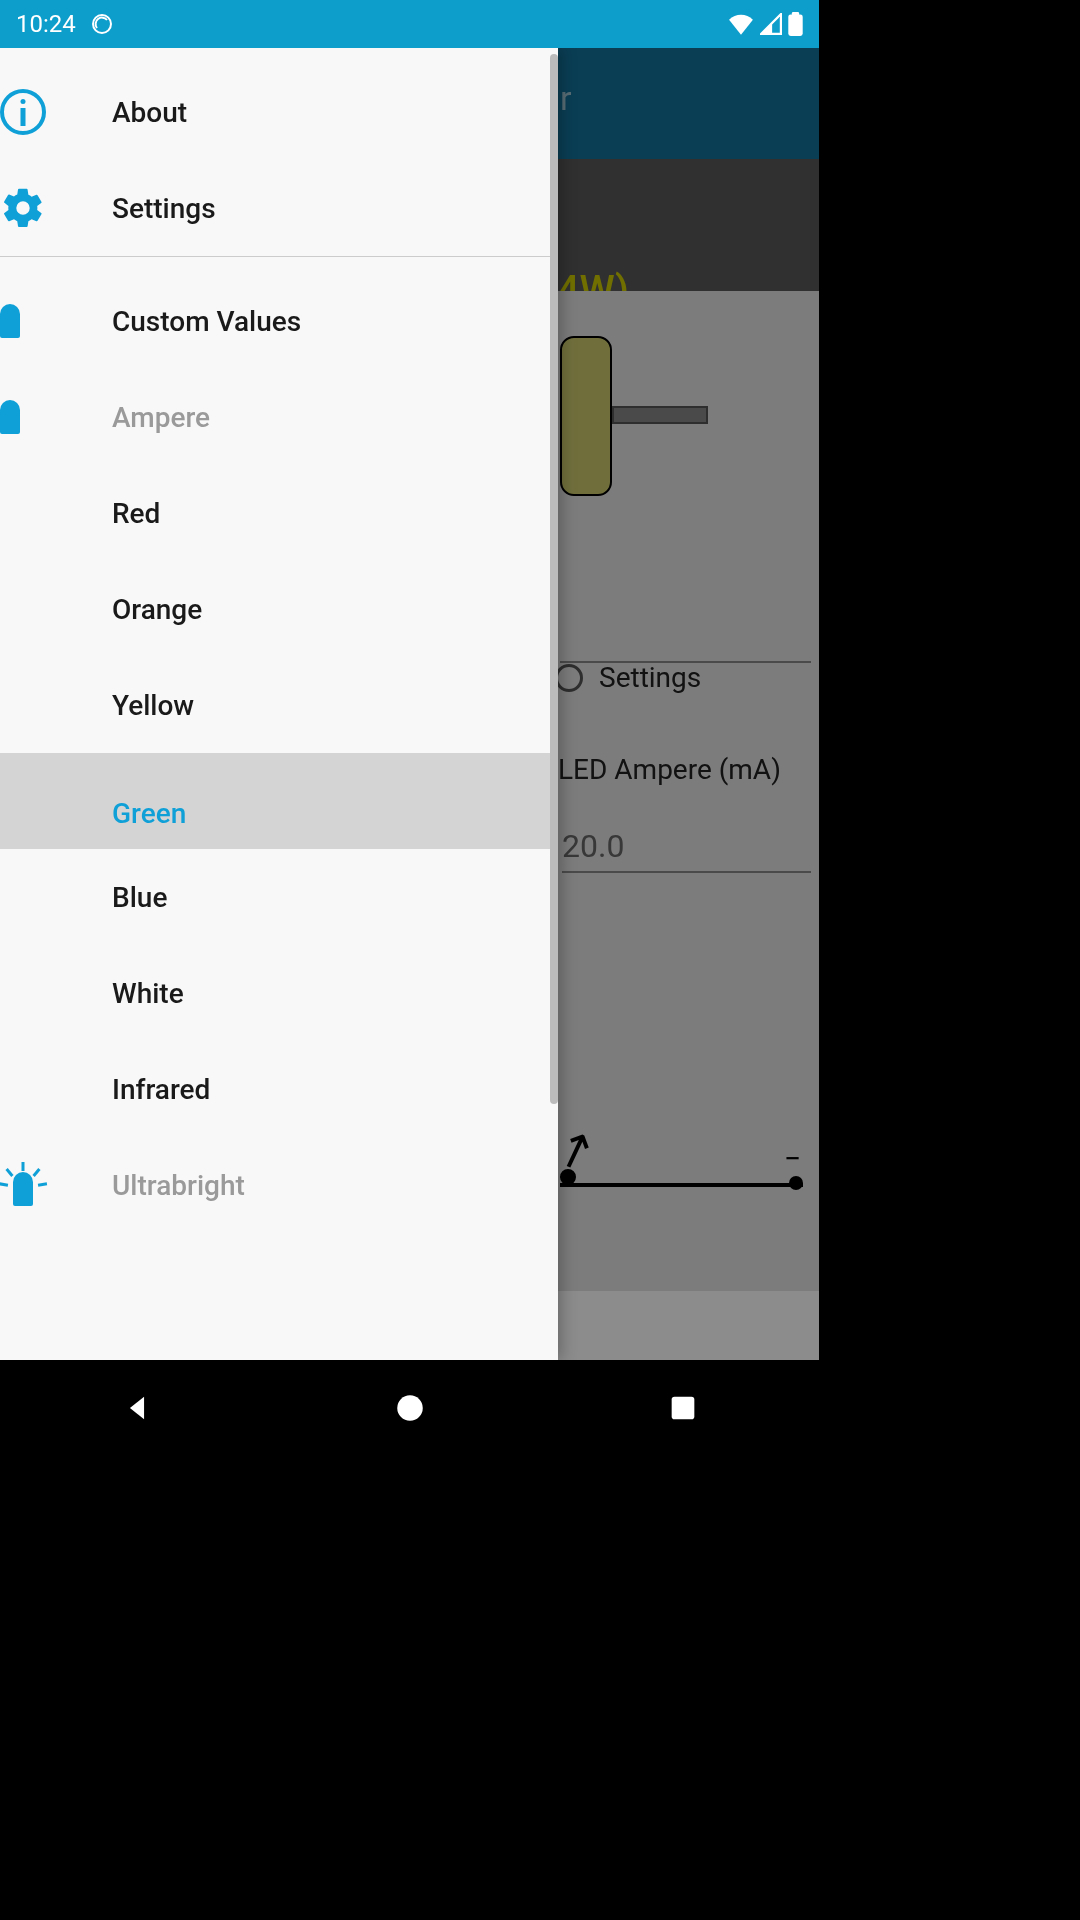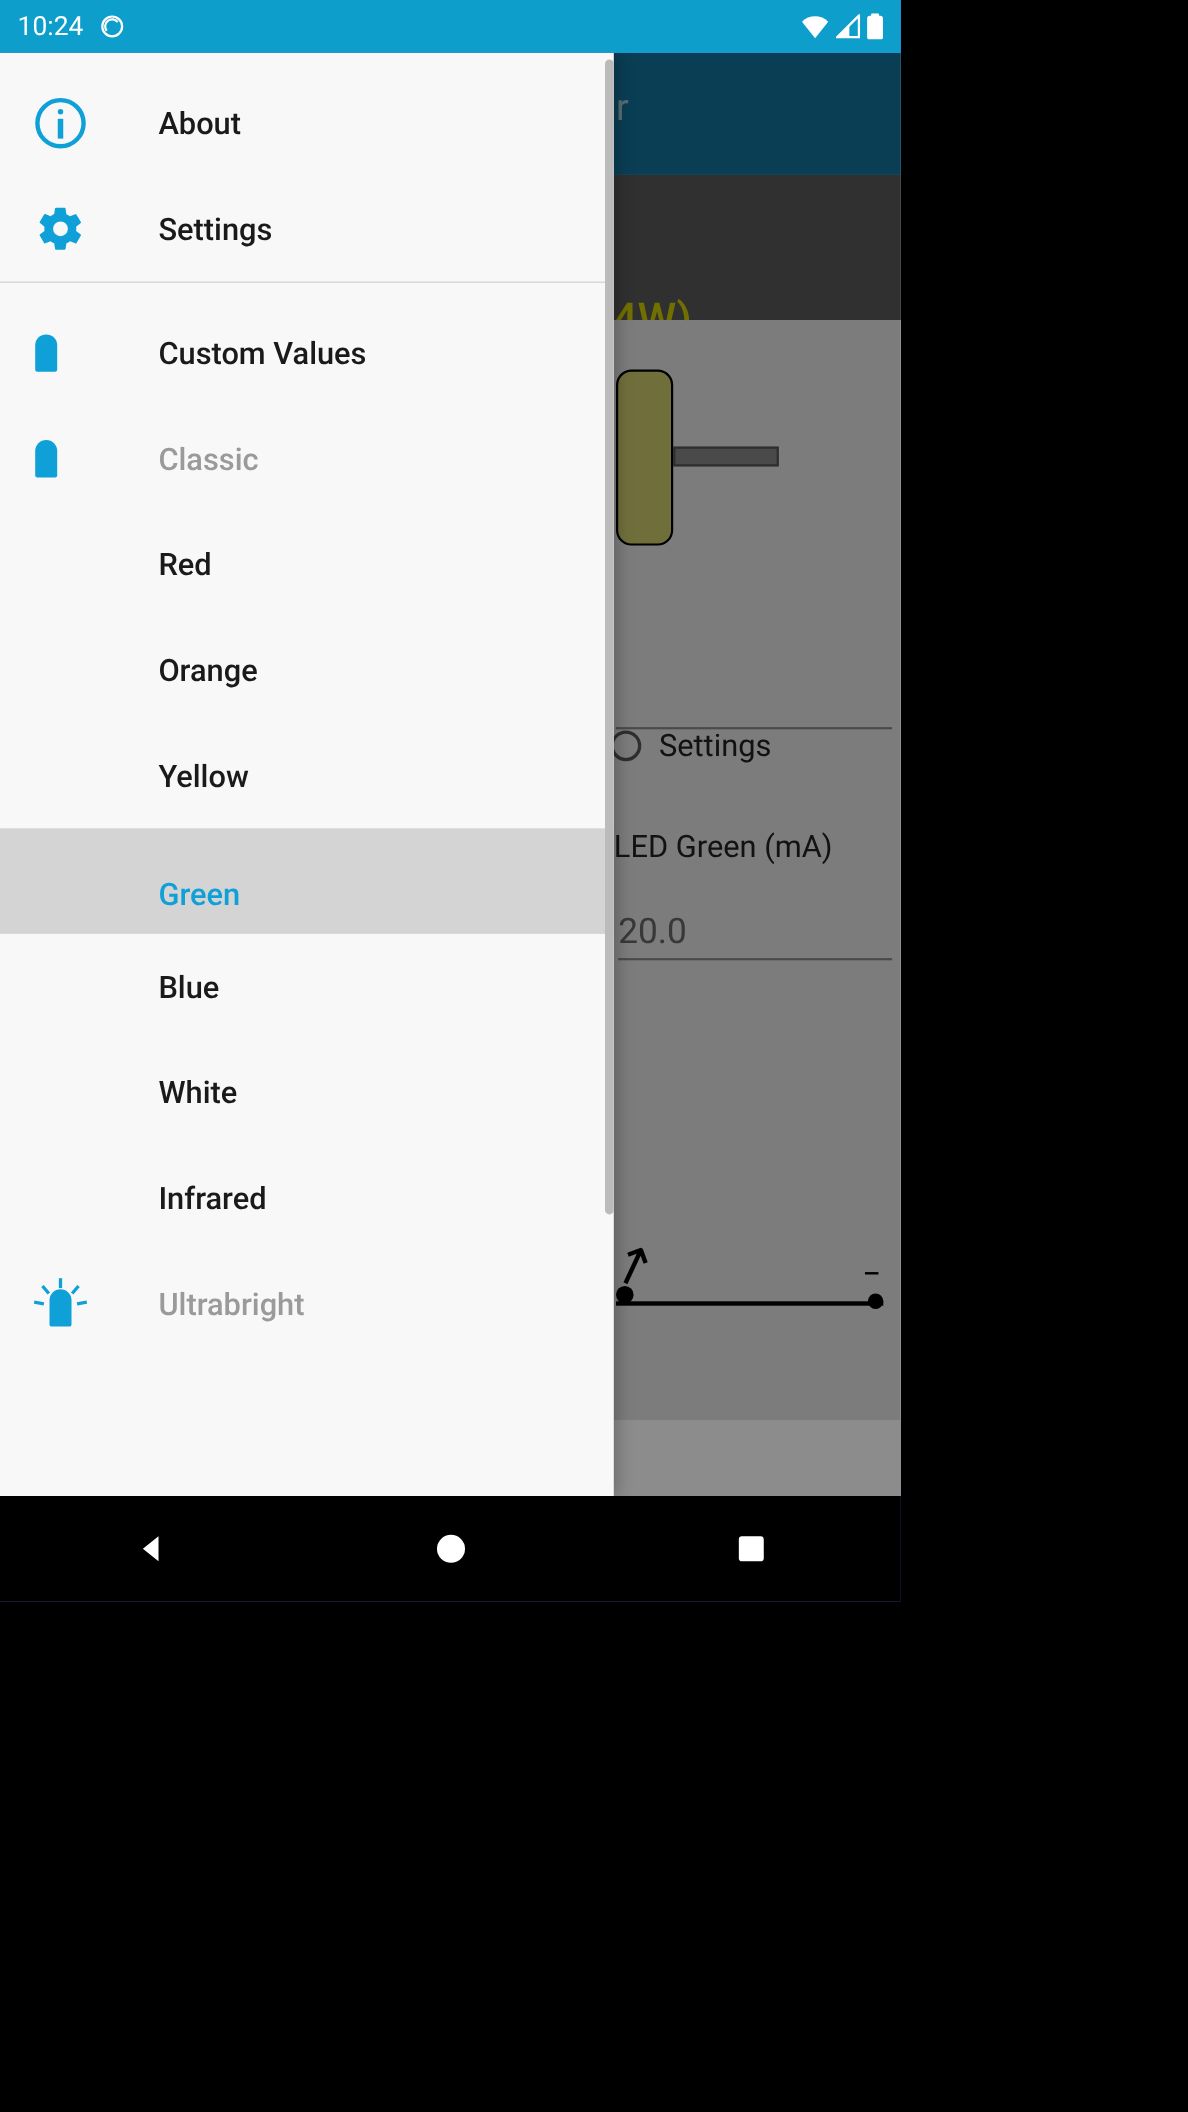--- a/index.html
+++ b/index.html
@@ -34,21 +34,21 @@
     .schematic-arrow { position: absolute; top: 830px; left: 555px; font-size: 48px; color: #000; transform: rotate(-20deg); }
     .schematic-minus { position: absolute; top: 850px; right: 18px; font-size: 30px; color: #000; }
     .underline-spot { position: absolute; top: 370px; left: 560px; right: 8px; height: 2px; background: #888; }
 
     
     .dim { position: absolute; top: 48px; left: 0; right: 0; bottom: 96px; background: rgba(0,0,0,0.45); z-index: 5; }
 
     
     .drawer { position: absolute; top: 48px; left: 0; width: 558px; bottom: 96px; background: #f8f8f8; z-index: 10; box-shadow: 4px 0 14px rgba(0,0,0,0.25); overflow: hidden; }
     .drawer-scroll-indicator { position: absolute; top: 6px; right: 0; width: 8px; height: 1050px; background: #bbb; border-radius: 4px; }
-    .menu-item { display: flex; align-items: center; height: 96px; padding-left: 32px; }
+    .menu-item { display: flex; align-items: center; height: 96px; }
     .menu-item.selected { background: #d4d4d4; }
     .menu-icon-slot { width: 112px; display: flex; align-items: center; justify-content: flex-start; }
     .menu-label { font-size: 28px; color: #1a1a1a; font-weight: 500; }
     .menu-label.selected-text { color: #0fa0d8; margin-top: 24px; }
     .menu-label.group-header { color: #9a9a9a; }
     .divider { height: 1px; background: #ccc; margin: 0; }
     .spacer-top { height: 16px; }
 
     
     .icon-info { width: 46px; height: 46px; border: 4px solid #0fa0d8; border-radius: 50%; position: relative; }
@@ -119,21 +119,21 @@
       <span class="content-wattage">4W)</span>
     </div>
     <div class="content-body">
       <div class="resistor-body"></div>
       <div class="resistor-lead"></div>
       <div class="underline-spot"></div>
       <div class="radio-row">
         <div class="radio-circle"></div>
         <span class="label-text">Settings</span>
       </div>
-      <div class="field-row">LED Green (mA)</div>
+      <div class="field-row">LED Ampere (mA)</div>
       <div class="value-row">20.0</div>
       <div class="schematic-arrow">↗</div>
       <div class="schematic-line"></div>
       <div class="schematic-circle"></div>
       <div class="schematic-dot"></div>
       <div class="schematic-minus">−</div>
     </div>
   </div>
 
   <div class="dim"></div>
@@ -167,21 +167,21 @@
       <div class="menu-icon-slot">
           <div class="icon-led"></div>
         </div>
       <span class="menu-label">Custom Values</span>
     </div>
 
     <div class="menu-item">
       <div class="menu-icon-slot">
           <div class="icon-led"></div>
         </div>
-      <span class="menu-label group-header">Classic</span>
+      <span class="menu-label group-header">Ampere</span>
     </div>
 
     <div class="menu-item">
       <div class="menu-icon-slot"></div>
       <span class="menu-label">Red</span>
     </div>
     <div class="menu-item">
       <div class="menu-icon-slot"></div>
       <span class="menu-label">Orange</span>
     </div>

